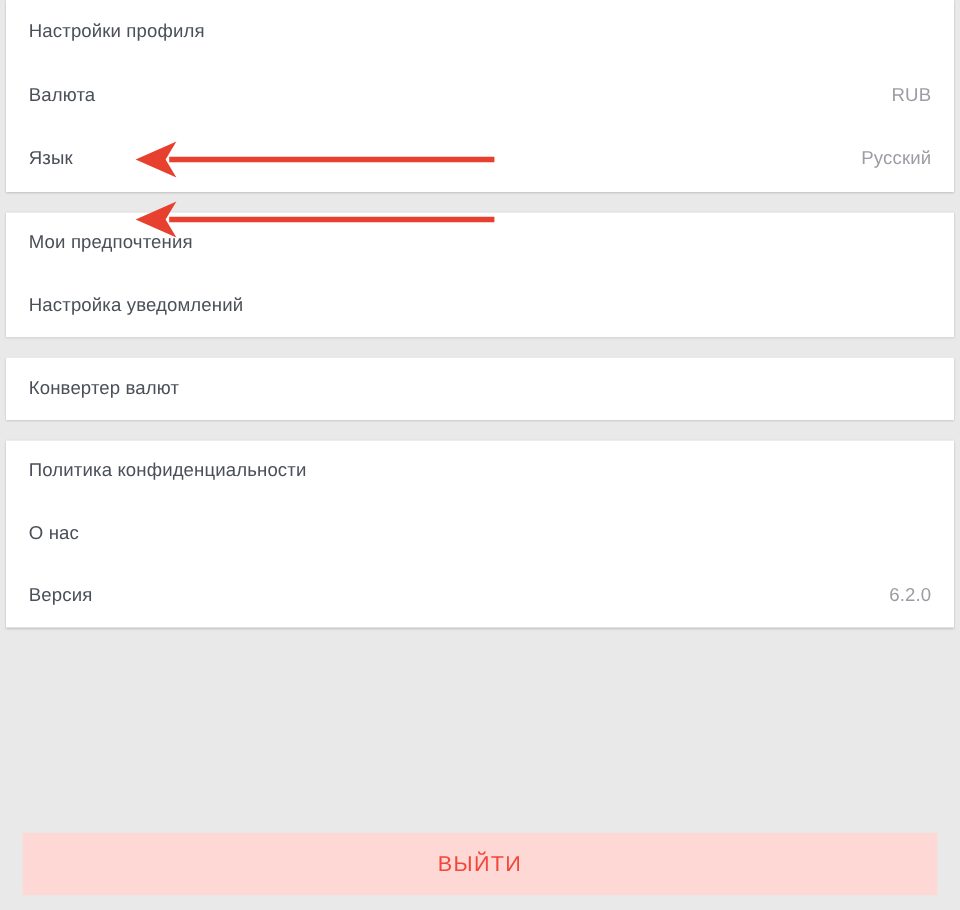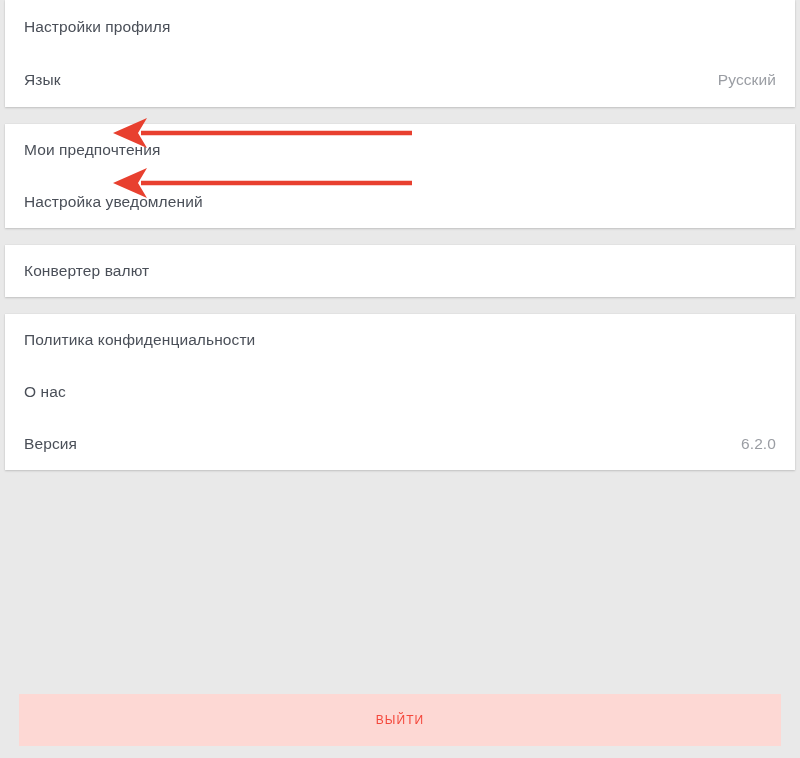--- a/index.html
+++ b/index.html
@@ -100,21 +100,21 @@
     box-sizing: border-box;
   }
   .logout-btn {
     display: block;
     width: 100%;
     height: 52px;
     border: none;
     background: #fdd8d4;
     color: #f4473b;
     font-family: "Liberation Sans", "DejaVu Sans", sans-serif;
-    font-size: 12px;
+    font-size: 18px;
     letter-spacing: 1.1px;
     cursor: pointer;
     padding: 0;
     line-height: 52px;
     text-align: center;
   }
 
   
   .annotations {
     position: absolute;
@@ -137,20 +137,24 @@
 <body>
 
 <div id="screen">
 
   <div class="card-stack">
 
     <div class="card card-profile">
       <div class="row">
         <span class="row-label">Настройки профиля</span>
         <span class="row-value"></span>
+      </div>
+      <div class="row">
+        <span class="row-label">Валюта</span>
+        <span class="row-value">RUB</span>
       </div>
       <div class="row">
         <span class="row-label">Язык</span>
         <span class="row-value">Русский</span>
       </div>
     </div>
 
     <div class="card">
       <div class="row">
         <span class="row-label">Мои предпочтения</span>

